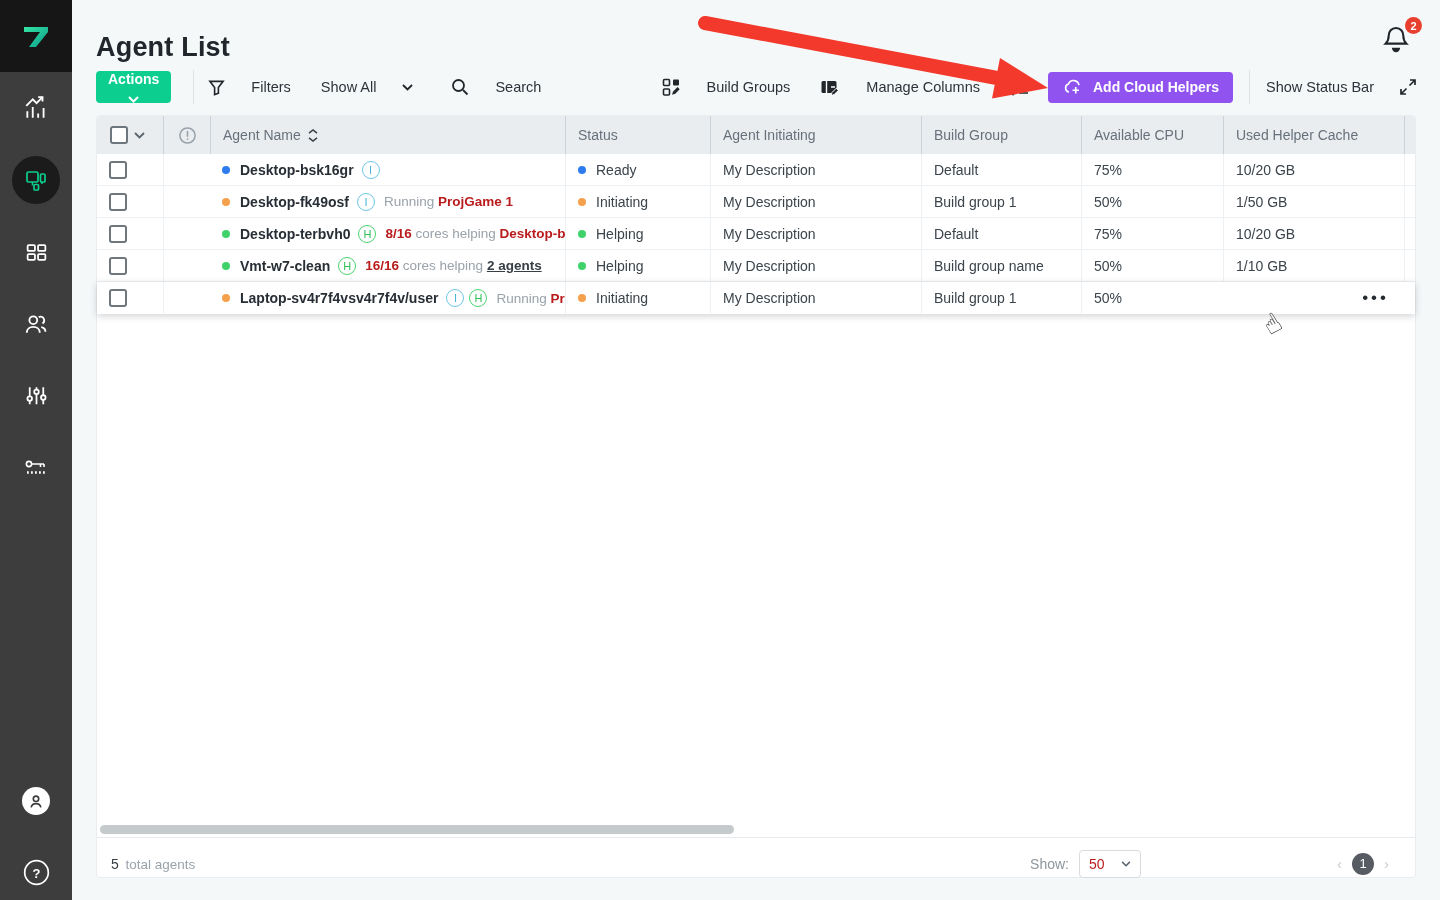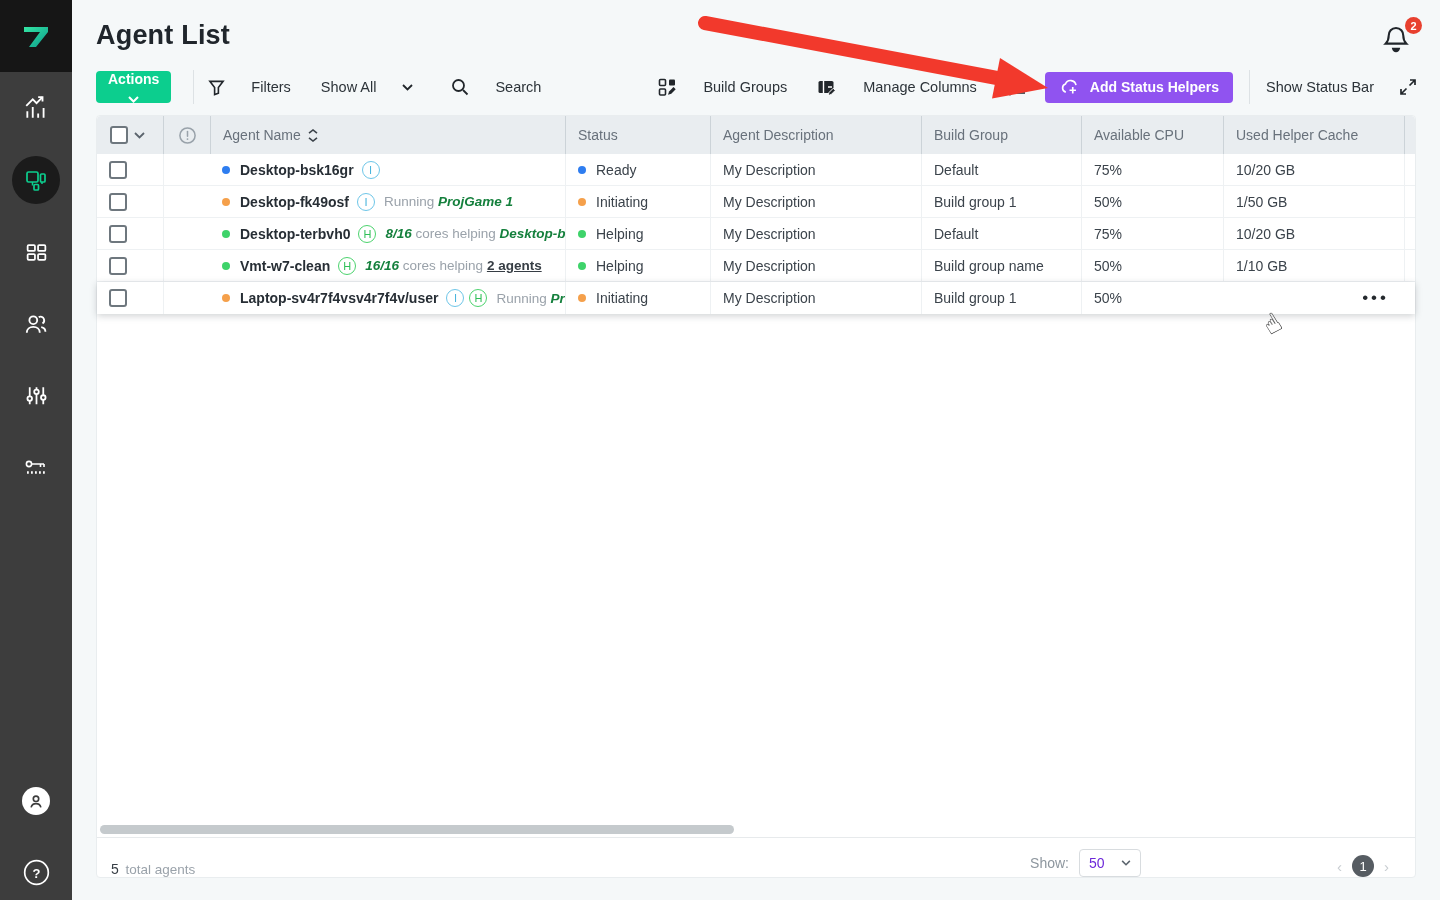--- a/index.html
+++ b/index.html
@@ -16,21 +16,21 @@
     justify-content:center; cursor:pointer; }
   .nav-item .active-circle { width:48px; height:48px; border-radius:50%;
     background:#1b1b1b; display:flex; align-items:center; justify-content:center; }
   .sidebar-bottom { position:absolute; bottom:14px; left:0; width:72px;
     display:flex; flex-direction:column; align-items:center; gap:44px; }
   .avatar-circle { width:28px; height:28px; border-radius:50%; background:#ffffff;
     display:flex; align-items:center; justify-content:center; }
 
   
   .main { position:absolute; left:72px; top:0; width:1368px; height:900px; }
-  .page-title { position:absolute; left:24px; top:20px; font-size:27px;
+  .page-title { position:absolute; left:24px; top:32px; font-size:27px;
     font-weight:700; color:#20262c; letter-spacing:.2px; }
   .bell-wrap { position:absolute; left:1310px; top:24px; width:36px; height:34px; }
   .bell-badge { position:absolute; right:-4px; top:-7px; min-width:17px; height:17px;
     border-radius:9px; background:#e8402f; color:#fff; font-size:11px; font-weight:700;
     display:flex; align-items:center; justify-content:center; padding:0 4px; }
 
   
   .toolbar { position:absolute; left:24px; top:71px; width:1320px; height:32px;
     display:flex; align-items:center; }
   .btn-green { height:32px; padding:0 12px; background:#0cce8e; border:none;
@@ -66,39 +66,39 @@
     background:#fff; flex:none; cursor:pointer; }
   .cell-check { justify-content:flex-start; padding-left:13px; gap:6px; }
   .dot { width:8px; height:8px; border-radius:50%; flex:none; margin-right:10px; }
   .agent-name { font-weight:700; color:#272e35; }
   .badge { width:18px; height:18px; border-radius:50%; flex:none; margin-left:8px;
     font-size:11px; display:flex; align-items:center; justify-content:center; }
   .badge.i { border:1.5px solid #6ec6e8; color:#49b4dd; }
   .badge.h { border:1.5px solid #4cd36e; color:#2fbf57; }
   .act { margin-left:9px; color:#9aa2aa; font-size:13.5px; overflow:hidden;
     white-space:nowrap; }
-  .act b { color:#15803d; font-weight:700;font-style:italic; }
+  .act b { color:#b91c1c; font-weight:700; }
   .act a { color:#363d44; font-weight:700; text-decoration:underline; cursor:pointer; }
   .filler { flex:1; }
   .kebab { position:absolute; right:26px; top:4px; font-size:17px; letter-spacing:3px;
     color:#24292e; cursor:pointer; line-height:24px; }
 
   
   .hscroll { height:16px; display:flex; align-items:center; padding:0 3px; }
   .hscroll-thumb { width:634px; height:9px; border-radius:5px; background:#c5cacd;
     cursor:pointer; }
   .cfooter { height:40px; border-top:1px solid #e7eaec; display:flex;
-    align-items:flex-end; padding:12px 26px 0 14px; border-radius:0 0 4px 4px; }
+    align-items:center; padding:12px 26px 0 14px; border-radius:0 0 4px 4px; }
   .total { font-size:13.5px; color:#9aa2aa; }
   .total b { color:#363d44; font-weight:400; font-size:14px; margin-right:3px; }
   .show-group { margin-left:auto; display:flex; align-items:center; gap:10px;
     font-size:14px; color:#8d969e; }
   .page-select { width:62px; height:28px; border:1px solid #d8dcdf; border-radius:4px;
     background:#fff; display:flex; align-items:center; justify-content:space-between;
-    padding:0 9px; color:#6d28d9; cursor:pointer; }
+    padding:0 9px; color:#b91c1c; cursor:pointer; }
   .pagination { margin-left:196px; display:flex; align-items:center; gap:10px; }
   .pg-arrow { color:#c8cdd1; font-size:15px; cursor:pointer; }
   .pg-num { width:22px; height:22px; border-radius:50%; background:#565c62; color:#fff;
     font-size:13px; display:flex; align-items:center; justify-content:center;
     cursor:pointer; }
 
   
   .arrow-svg { position:absolute; left:0; top:0; z-index:40; pointer-events:none; }
   .hand-cursor { position:absolute; left:1192px; top:308px; z-index:41;
     font-family:"DejaVu Sans", sans-serif; font-size:27px; color:#1c1c1c;
@@ -248,21 +248,21 @@
         <svg width="22" height="20" viewBox="0 0 22 20" fill="none" stroke="#21262b" stroke-width="1.7">
           <path d="M5 2.5v15M2.2 5.2L5 2.4l2.8 2.8M2.2 14.8L5 17.6l2.8-2.8"></path>
           <path d="M11 4h9M11 10h9M11 16h9"></path>
         </svg>
       </div>
       <button class="btn-purple">
         <svg width="22" height="17" viewBox="0 0 24 18" fill="none" stroke="#fff" stroke-width="1.8">
           <path d="M18.5 6.5A6 6 0 0 0 7 5.2 4.6 4.6 0 0 0 7.4 14"></path>
           <path d="M15 8.5v7M11.5 12h7"></path>
         </svg>
-        <span>Add Status Helpers</span>
+        <span>Add Cloud Helpers</span>
       </button>
       <div class="v-div2"></div>
       <div class="tool-link">
         <span>Show Status Bar</span>
         <svg width="16" height="16" viewBox="0 0 16 16" fill="none" stroke="#21262b" stroke-width="1.7">
           <path d="M9.5 6.5L15 1M10 1h5v5M6.5 9.5L1 15M6 15H1v-5"></path>
         </svg>
       </div>
     </div>
   </div>
@@ -286,21 +286,21 @@
       <div class="cell">
         <span>Agent Name</span>
         <svg width="10" height="13" viewBox="0 0 10 13" fill="none" stroke="#3c434a" stroke-width="1.6">
           <path d="M1 4.2L5 1l4 3.2M1 8.8L5 12l4-3.2"></path>
         </svg>
       </div>
       <div class="cell">
           <span>Status</span>
         </div>
       <div class="cell">
-          <span>Agent Description</span>
+          <span>Agent Initiating</span>
         </div>
       <div class="cell">
           <span>Build Group</span>
         </div>
       <div class="cell">
           <span>Available CPU</span>
         </div>
       <div class="cell">
           <span>Used Helper Cache</span>
         </div>

